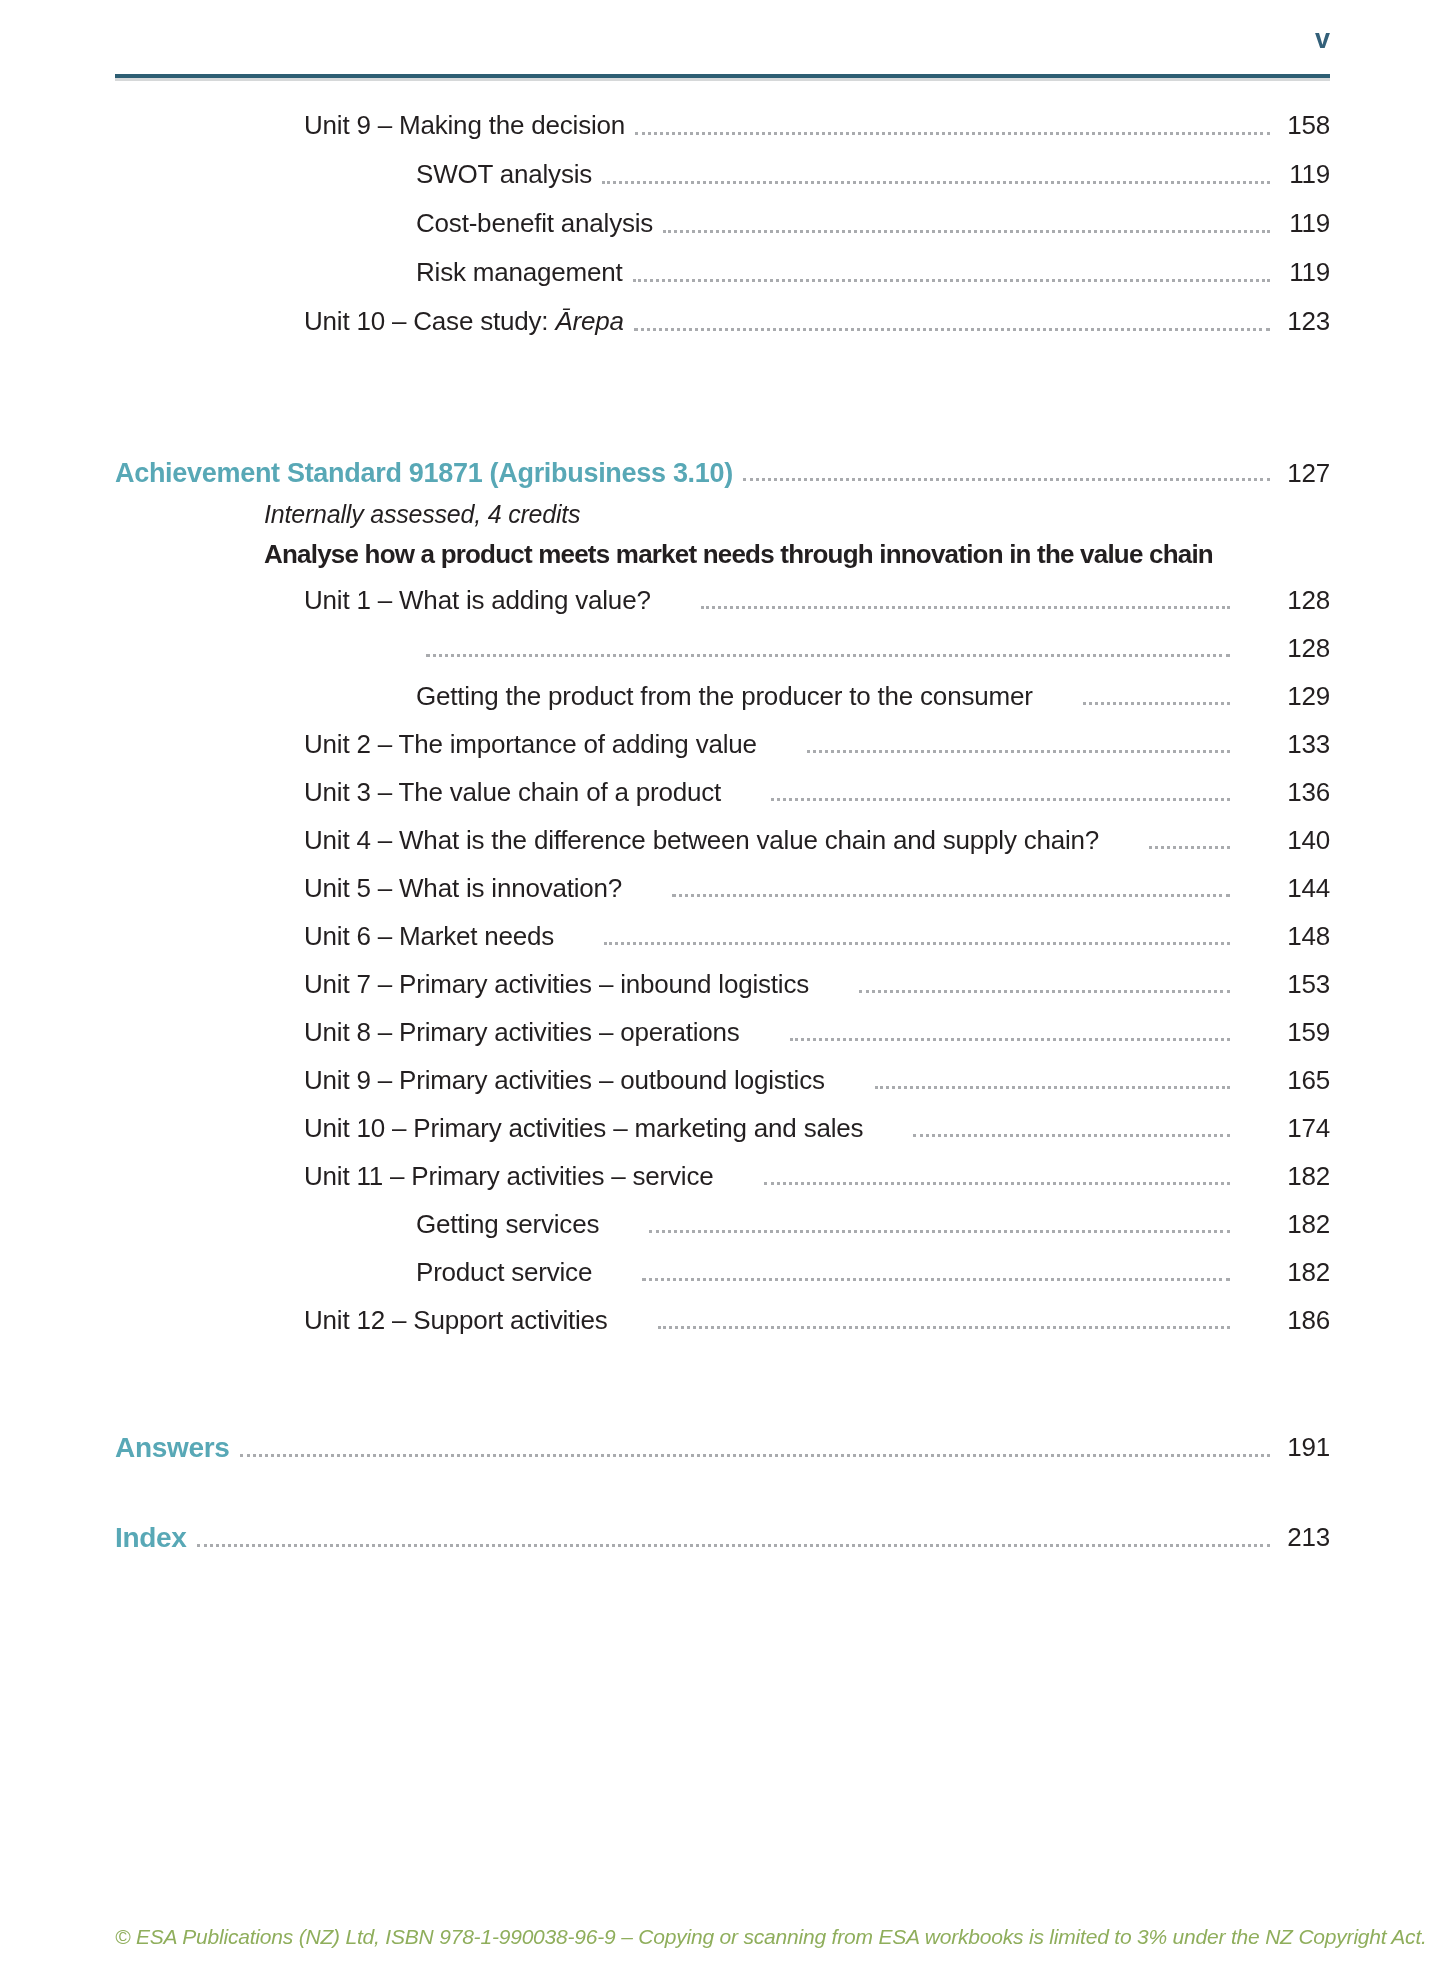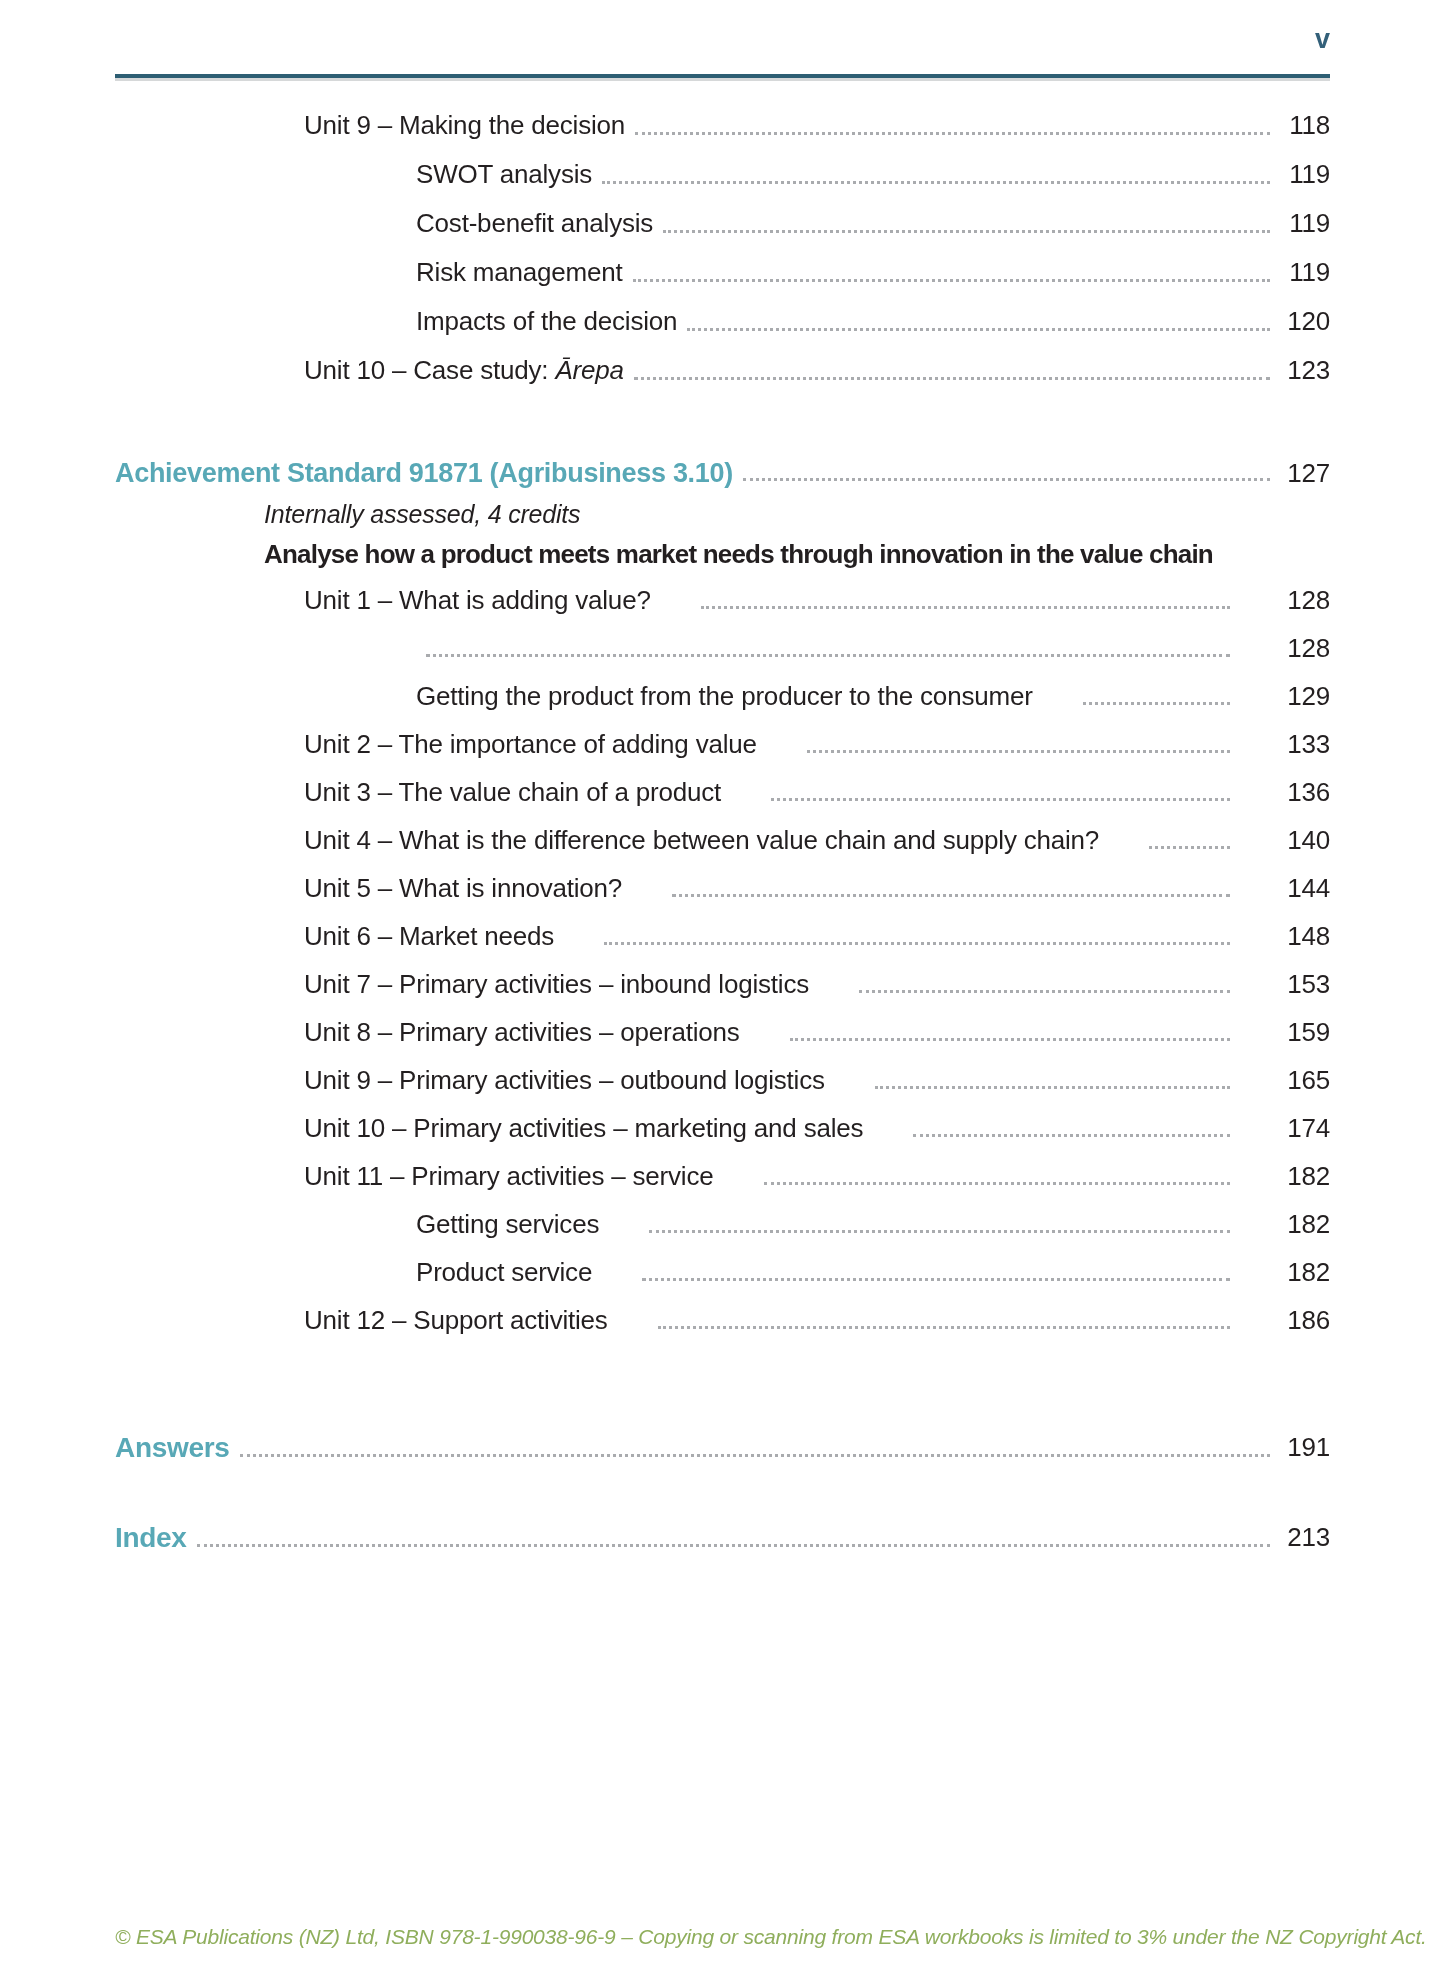--- a/index.html
+++ b/index.html
@@ -70,41 +70,36 @@
 
 <div class="sheet">
 
   <div class="folio">v</div>
   <div class="rule"></div>
 
   <div class="block" id="block1">
     <div class="row lvl1">
       <span class="lbl">Unit 9 – Making the decision</span>
       <span class="leader"></span>
-      <span class="pg">118</span>
+      <span class="pg">158</span>
     </div>
     <div class="row lvl2">
       <span class="lbl">SWOT analysis</span>
       <span class="leader"></span>
       <span class="pg">119</span>
     </div>
     <div class="row lvl2">
       <span class="lbl">Cost-benefit analysis</span>
       <span class="leader"></span>
       <span class="pg">119</span>
     </div>
     <div class="row lvl2">
       <span class="lbl">Risk management</span>
       <span class="leader"></span>
       <span class="pg">119</span>
-    </div>
-    <div class="row lvl2">
-      <span class="lbl">Impacts of the decision</span>
-      <span class="leader"></span>
-      <span class="pg">120</span>
     </div>
     <div class="row lvl1">
       <span class="lbl"><span>Unit 10 – Case study: </span><span class="italic">Ārepa</span></span>
       <span class="leader"></span>
       <span class="pg">123</span>
     </div>
   </div>
 
   <div class="block" id="standard">
     <div class="row std-heading">

